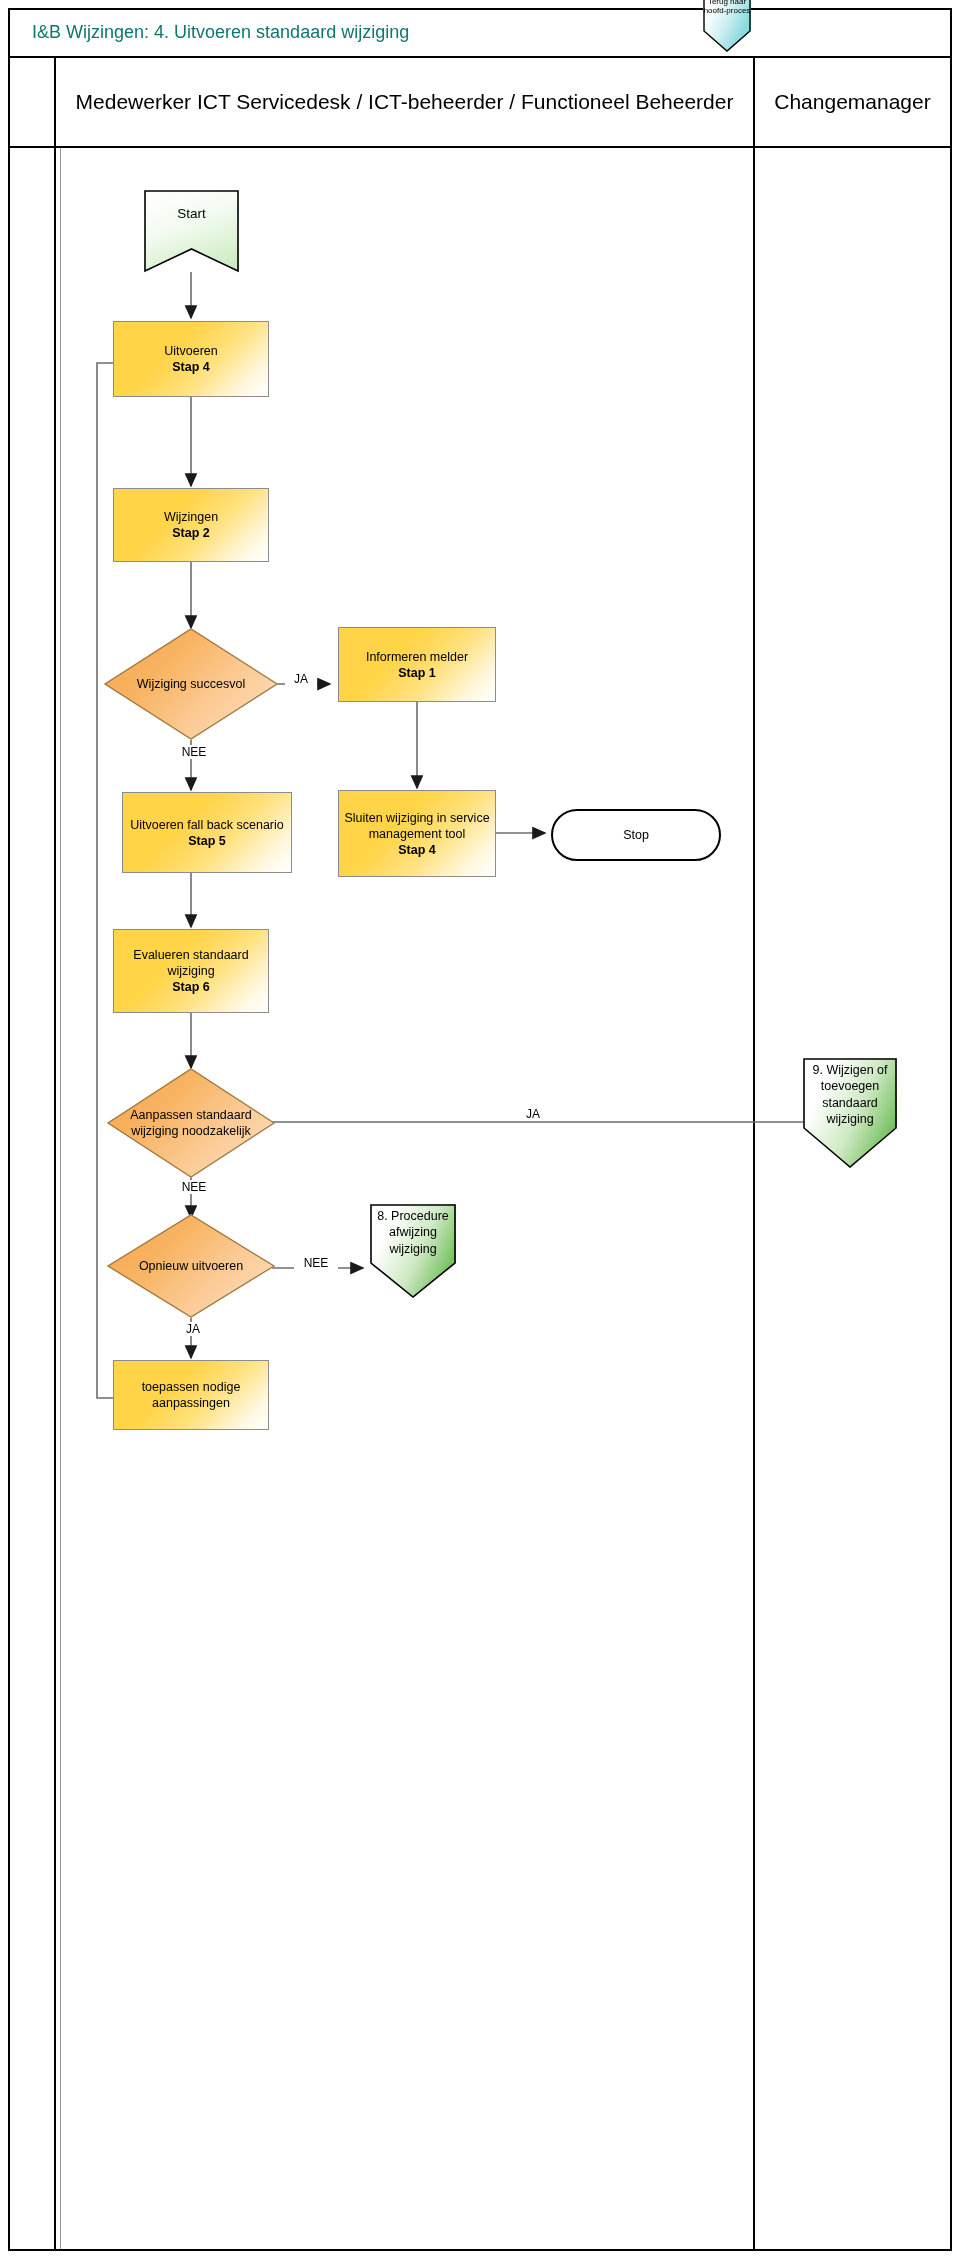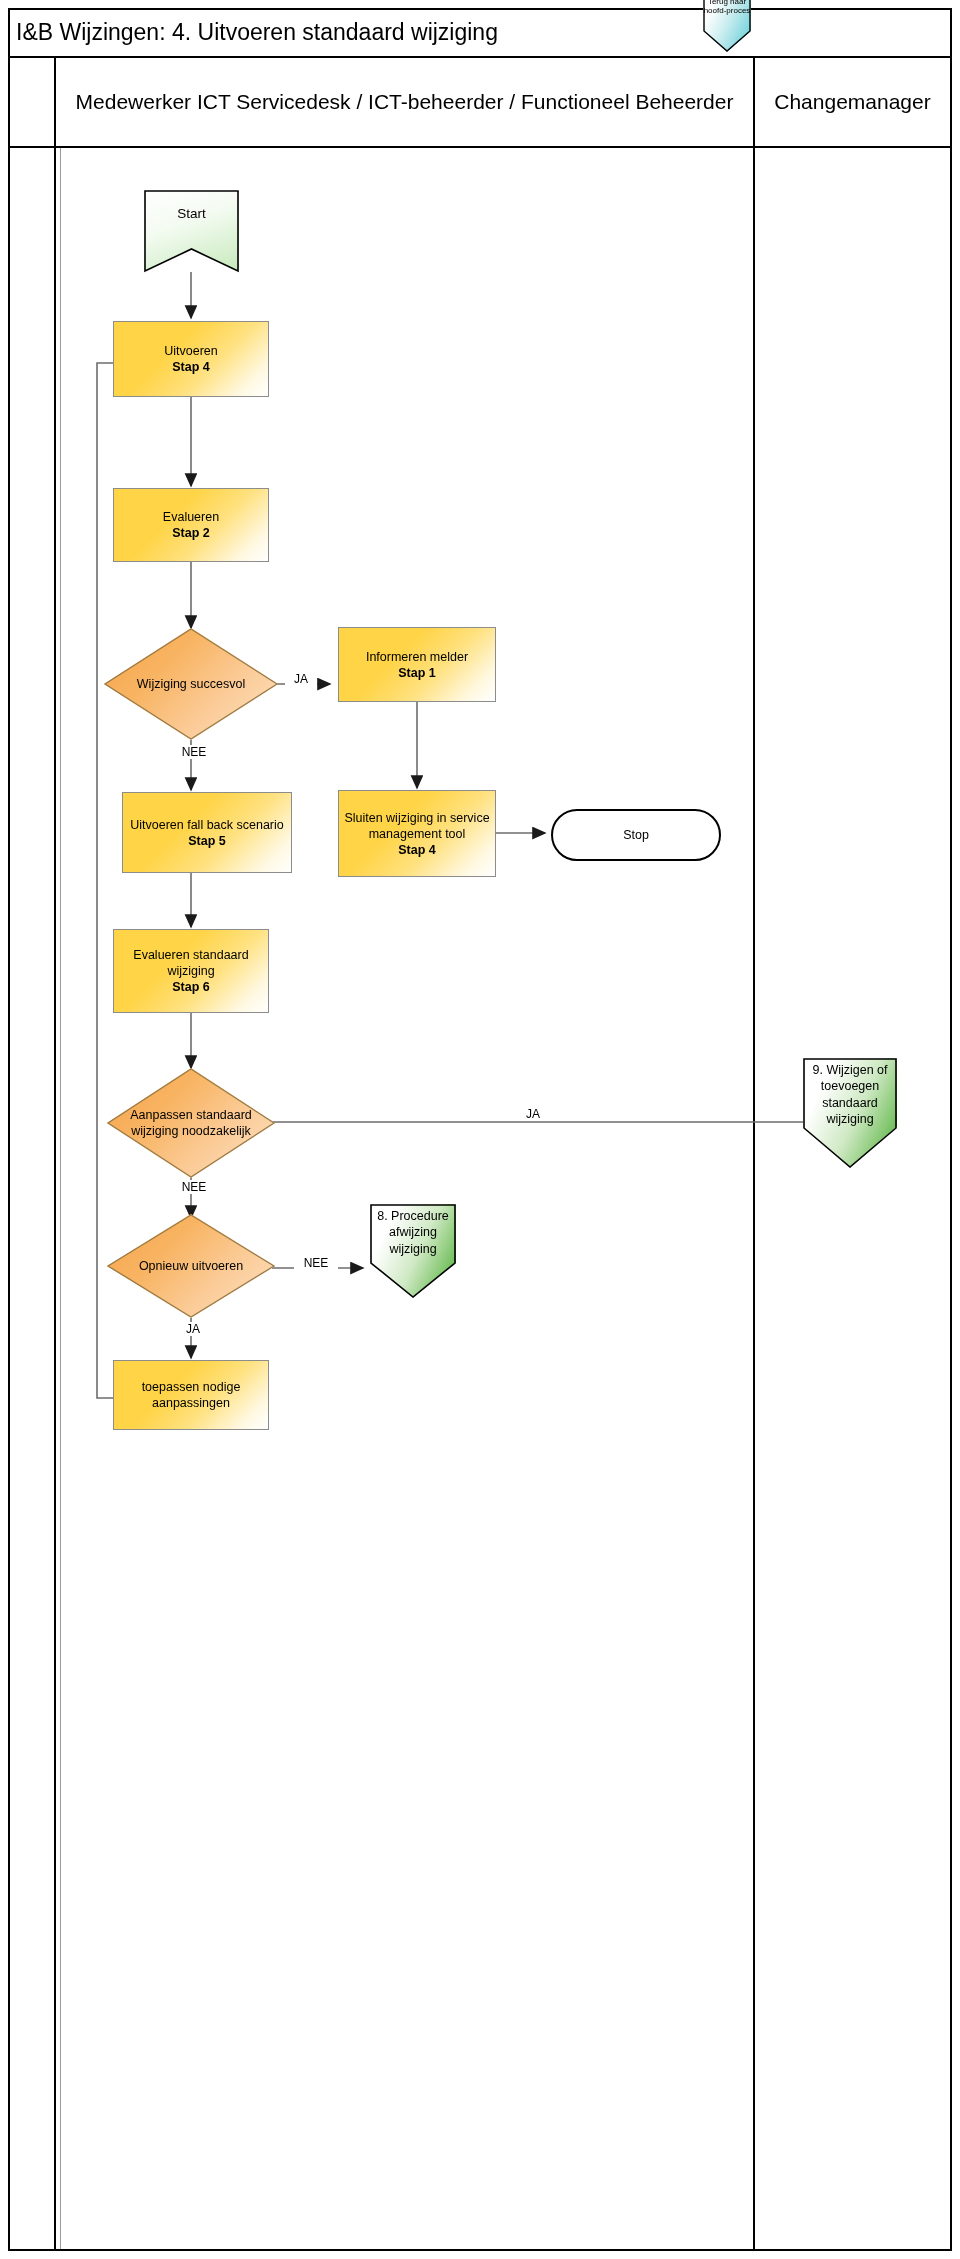--- a/index.html
+++ b/index.html
@@ -7,21 +7,21 @@
   #page{position:relative;width:960px;height:2259px;background:#fff;overflow:hidden;}
 
   
   .frame{position:absolute;left:8px;top:8px;width:944px;height:2243px;
          border:2px solid #000;box-sizing:border-box;}
 
   
   .titlebar{position:absolute;left:8px;top:8px;width:944px;height:50px;
             border-bottom:2px solid #000;box-sizing:border-box;
             display:flex;align-items:center;}
-  .titlebar .t{font-size:23px;color:#000000;padding-left:8px;white-space:nowrap;}
+  .titlebar .t{font-size:18px;color:#0f766e;padding-left:24px;white-space:nowrap;}
 
   
   .lane-head{position:absolute;top:58px;height:90px;box-sizing:border-box;
              display:flex;align-items:center;justify-content:center;text-align:center;
              border-bottom:2px solid #000;}
   .lane-head .lbl{font-size:21px;color:#000;line-height:1.25;padding:0 6px;}
 
   .lh-left  {left:10px;  width:46px;  border-right:2px solid #000;}
   .lh-mid   {left:56px;  width:699px; border-right:2px solid #000;}
   .lh-right {left:755px; width:195px;}
@@ -175,21 +175,21 @@
 
     <div class="node proc" style="left:113px;top:321px;width:156px;height:76px;">
       <div class="txt">
         <span>Uitvoeren</span><br>
         <b>Stap 4</b>
       </div>
     </div>
 
     <div class="node proc" style="left:113px;top:488px;width:156px;height:74px;">
       <div class="txt">
-        <span>Evalueren</span><br>
+        <span>Wijzingen</span><br>
         <b>Stap 2</b>
       </div>
     </div>
 
     <div class="dec" style="left:104px;top:628px;width:174px;height:112px;">
       <div class="shape"></div>
       <svg width="174" height="112" style="position:absolute;left:0;top:0;overflow:visible;">
         <polygon points="87,1 173,56 87,111 1,56" fill="none" stroke="#9b7b46" stroke-width="1.3"></polygon>
       </svg>
       <div class="txt">Wijziging succesvol</div>

